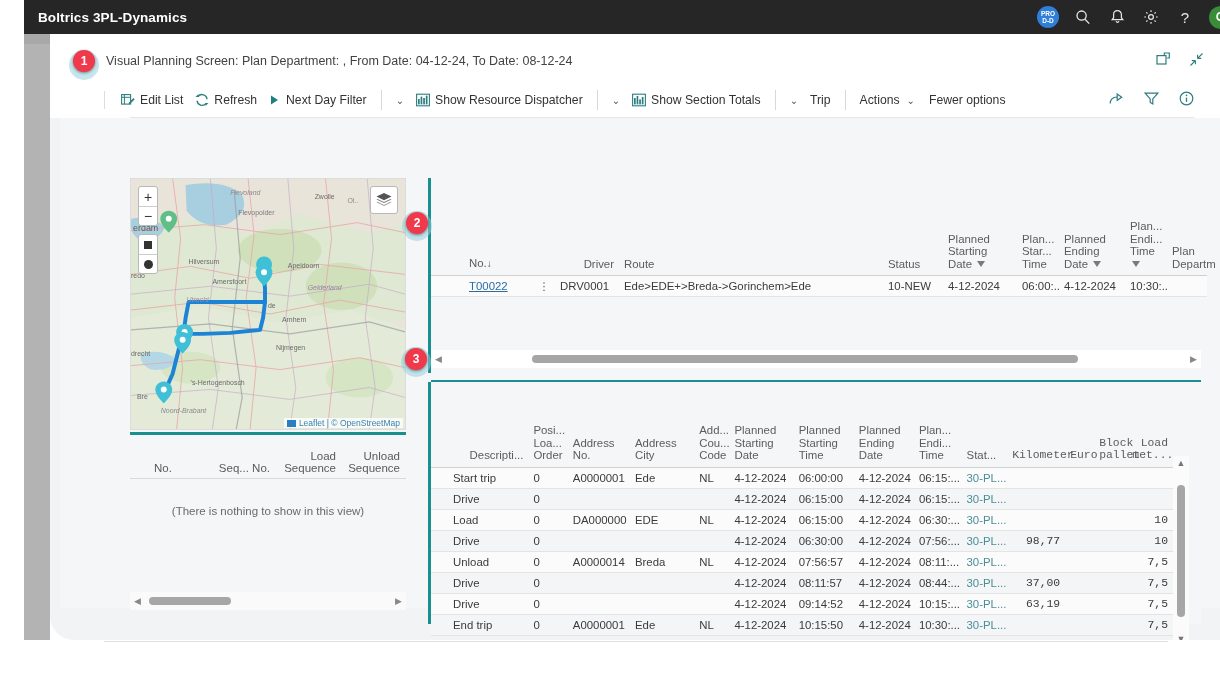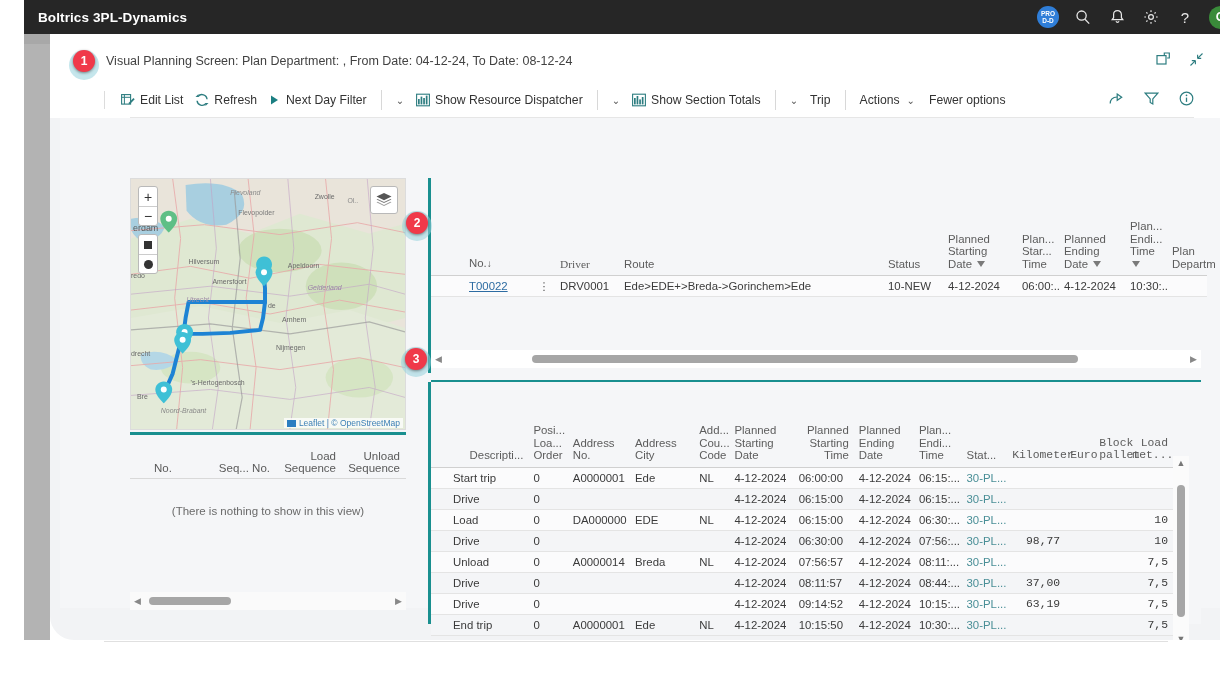--- a/index.html
+++ b/index.html
@@ -490,21 +490,21 @@
               <col style="width:74px">
               <col style="width:42px">
               <col style="width:66px">
               <col style="width:42px">
               <col style="width:40px">
           </colgroup>
           <thead>
             <tr>
               <th style="text-align:left; padding-left:38px;"><span>No.</span><span class="sortarrow">↓</span></th>
               <th></th>
-              <th style="text-align:left;font-family:Liberation Serif, serif;">Driver</th>
+              <th style="text-align:right;">Driver</th>
               <th style="text-align:left;">Route</th>
               <th style="text-align:left;">Status</th>
               <th style="text-align:left;"><span>Planned Starting Date</span> <span class="hfilter"></span></th>
               <th style="text-align:left;">Plan... Star... Time</th>
               <th style="text-align:left;"><span>Planned Ending Date</span> <span class="hfilter"></span></th>
               <th style="text-align:left;"><span>Plan... Endi... Time</span> <span class="hfilter"></span></th>
               <th style="text-align:left;">Plan Departm</th>
             </tr>
           </thead>
           <tbody>
@@ -551,21 +551,21 @@
               <col style="width:44px">
           </colgroup>
           <thead>
             <tr>
               <th style="text-align:right; padding-left:34px;">Descripti...</th>
               <th style="text-align:left;">Posi... Loa... Order</th>
               <th style="text-align:left;">Address No.</th>
               <th style="text-align:left;">Address City</th>
               <th style="text-align:left;">Add... Cou... Code</th>
               <th style="text-align:left;">Planned Starting Date</th>
-              <th style="text-align:right;">Planned Starting Time</th>
+              <th style="text-align:left;">Planned Starting Time</th>
               <th style="text-align:left;">Planned Ending Date</th>
               <th style="text-align:left;">Plan... Endi... Time</th>
               <th style="text-align:left;">Stat...</th>
               <th class="num">Kilometer</th>
               <th class="num">Euro</th>
               <th class="num">Block pallet</th>
               <th class="num">Load met...</th>
             </tr>
           </thead>
           <tbody>

